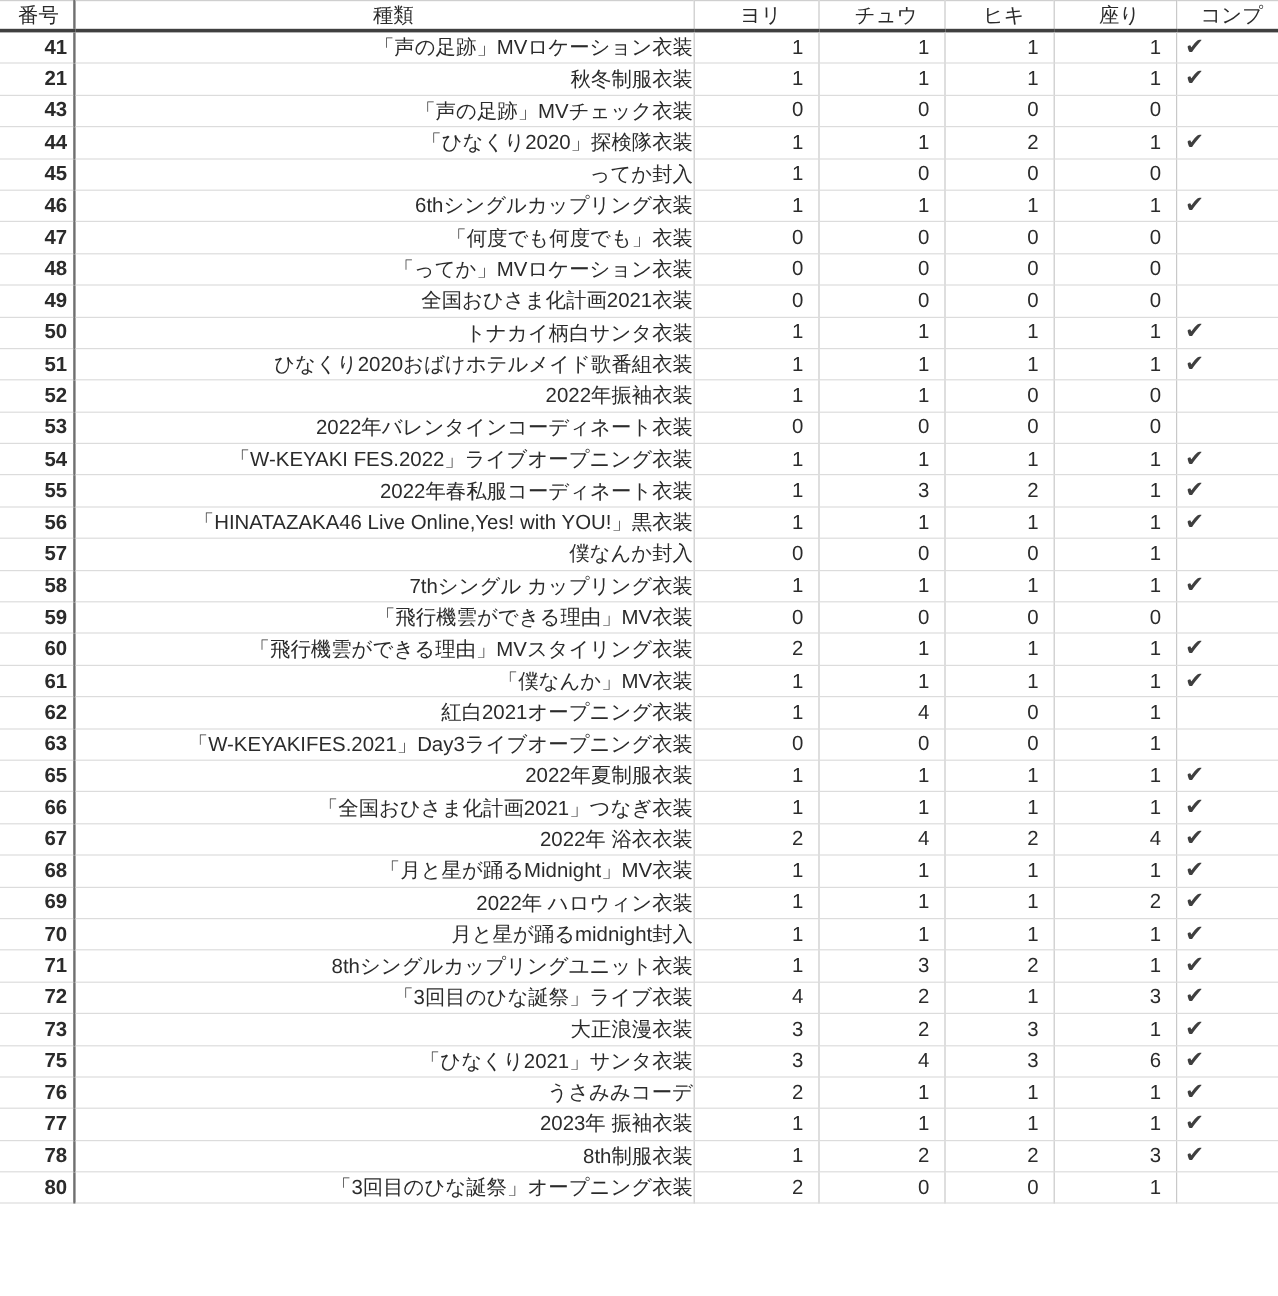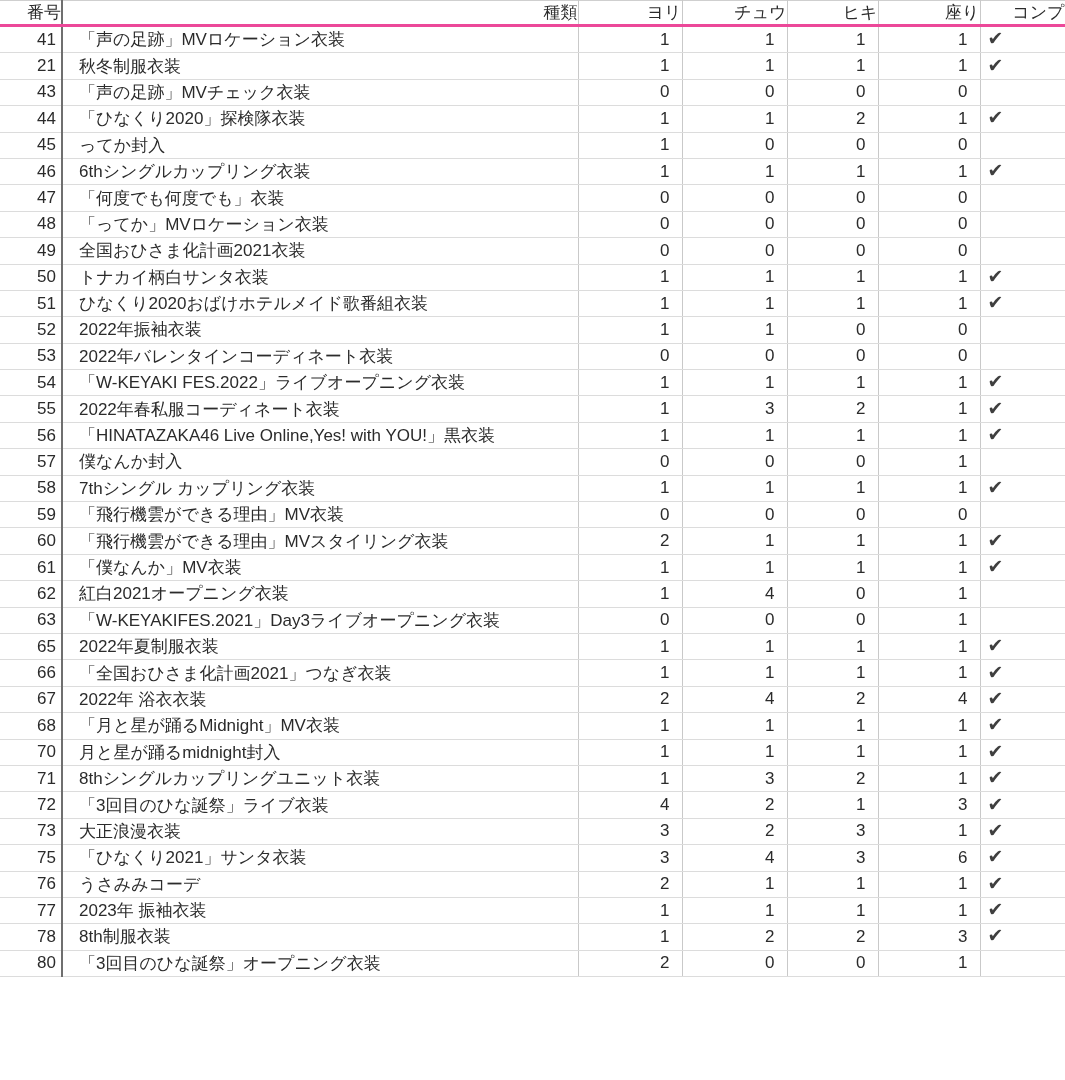--- a/index.html
+++ b/index.html
@@ -31,36 +31,36 @@
   th, td {
     font-weight: normal;
     font-size: 17px;
     white-space: nowrap;
     overflow: hidden;
     padding: 0;
     vertical-align: middle;
   }
   thead th {
     height: 23px;
-    text-align: right;
-    border-bottom: 3px solid #ec4899;
+    text-align: center;
+    border-bottom: 3px solid #404040;
   }
   tbody td {
     height: 25.4px;
     border-bottom: 1px solid #dcdcdc;
   }
   
   .v-dark  { border-right: 2px solid #6f6f6f; }
   .v-light { border-right: 1px solid #c9c9c9; }
 
   th.h-no        { padding-left: 3px; }
   th.h-type      { padding-left: 15px; }
   th.h-num       { padding-left: 8px; }
-  td.cell-no     { text-align: right; padding-right: 5px; }
-  td.cell-type   { text-align: left;  padding-left: 16px; }
+  td.cell-no     { text-align: right; padding-right: 5px; font-weight: bold; }
+  td.cell-type   { text-align: right;  padding-left: 16px; }
   td.cell-num    { text-align: right; padding-right: 12px; }
   td.cell-comp   { text-align: left;  padding-left: 7px; }
   .check {
     font-weight: 700;
     font-size: 19px;
     color: #3f3f3f;
     line-height: 1;
   }
 </style>
 </head>
@@ -325,20 +325,29 @@
       <tr>
     <td class="cell-no v-dark"><span>68</span></td>
     <td class="cell-type v-light"><span>「月と星が踊るMidnight」MV衣装</span></td>
     <td class="cell-num v-light"><span>1</span></td>
     <td class="cell-num v-light"><span>1</span></td>
     <td class="cell-num v-light"><span>1</span></td>
     <td class="cell-num v-light"><span>1</span></td>
     <td class="cell-comp v-light"><span class="check">✔</span></td>
   </tr>
       <tr>
+    <td class="cell-no v-dark"><span>69</span></td>
+    <td class="cell-type v-light"><span>2022年 ハロウィン衣装</span></td>
+    <td class="cell-num v-light"><span>1</span></td>
+    <td class="cell-num v-light"><span>1</span></td>
+    <td class="cell-num v-light"><span>1</span></td>
+    <td class="cell-num v-light"><span>2</span></td>
+    <td class="cell-comp v-light"><span class="check">✔</span></td>
+  </tr>
+      <tr>
     <td class="cell-no v-dark"><span>70</span></td>
     <td class="cell-type v-light"><span>月と星が踊るmidnight封入</span></td>
     <td class="cell-num v-light"><span>1</span></td>
     <td class="cell-num v-light"><span>1</span></td>
     <td class="cell-num v-light"><span>1</span></td>
     <td class="cell-num v-light"><span>1</span></td>
     <td class="cell-comp v-light"><span class="check">✔</span></td>
   </tr>
       <tr>
     <td class="cell-no v-dark"><span>71</span></td>

